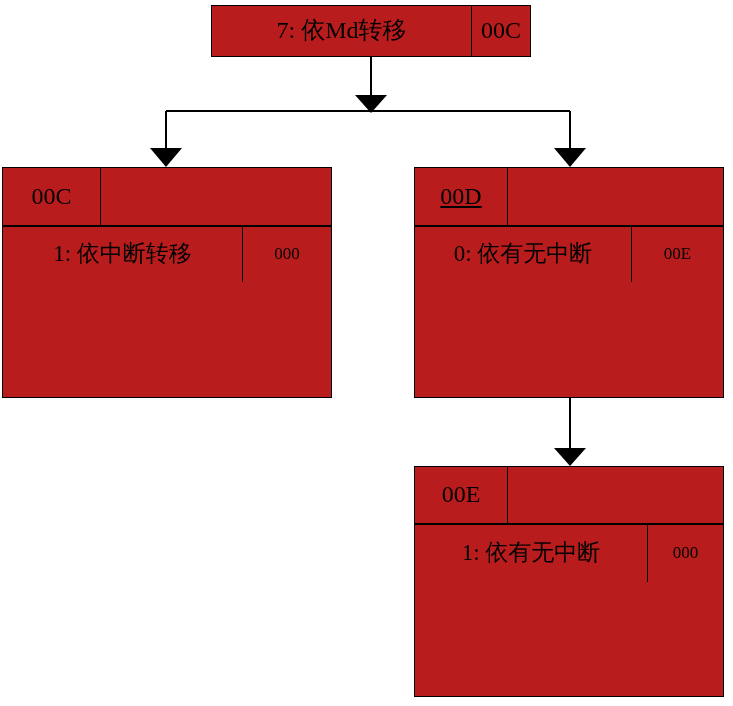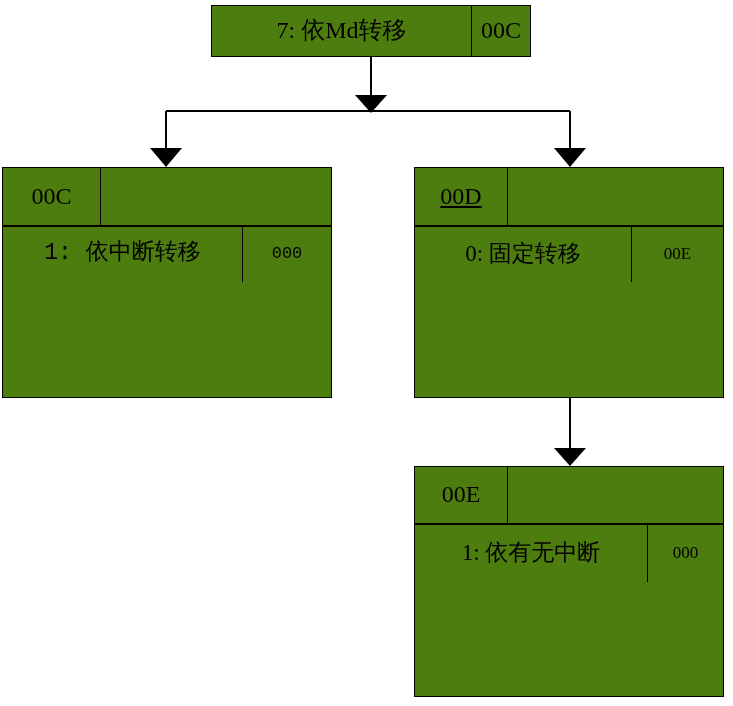--- a/index.html
+++ b/index.html
@@ -19,21 +19,21 @@
     position: absolute;
     left: 0;
     top: 0;
     width: 733px;
     height: 706px;
   }
   .node {
     position: absolute;
     box-sizing: border-box;
     border: 1px solid #000000;
-    background: #4d7c0f;
+    background: #b91c1c;
     display: flex;
     flex-direction: column;
   }
   
   .node-single {
     flex-direction: row;
   }
   .node-single .cell-label {
     flex: 1 1 auto;
     display: flex;
@@ -141,33 +141,33 @@
   <div class="node node-single" style="left:211px; top:5px; width:320px; height:52px;">
     <div class="cell-label">7: 依Md转移</div>
     <div class="cell-addr">00C</div>
   </div>
 
   <div class="node" style="left:2px; top:167px; width:330px; height:231px;">
     <div class="band-head" style="height:57px;">
       <div class="head-addr" style="width:97px;">00C</div>
       <div class="head-rest"></div>
     </div>
-    <div class="band-foot" style="height:55px;font-family:Liberation Mono, monospace;">
+    <div class="band-foot" style="height:55px;">
       <div class="foot-label">1: 依中断转移</div>
       <div class="foot-addr" style="width:88px;">000</div>
     </div>
   </div>
 
   <div class="node" style="left:414px; top:167px; width:310px; height:231px;">
     <div class="band-head" style="height:57px;">
       <div class="head-addr" style="width:92px;text-decoration:underline;">00D</div>
       <div class="head-rest"></div>
     </div>
     <div class="band-foot" style="height:55px;">
-      <div class="foot-label">0: 固定转移</div>
+      <div class="foot-label">0: 依有无中断</div>
       <div class="foot-addr" style="width:91px;">00E</div>
     </div>
   </div>
 
   <div class="node" style="left:414px; top:466px; width:310px; height:231px;">
     <div class="band-head" style="height:56px;">
       <div class="head-addr" style="width:92px;">00E</div>
       <div class="head-rest"></div>
     </div>
     <div class="band-foot" style="height:57px;text-align:center;">

